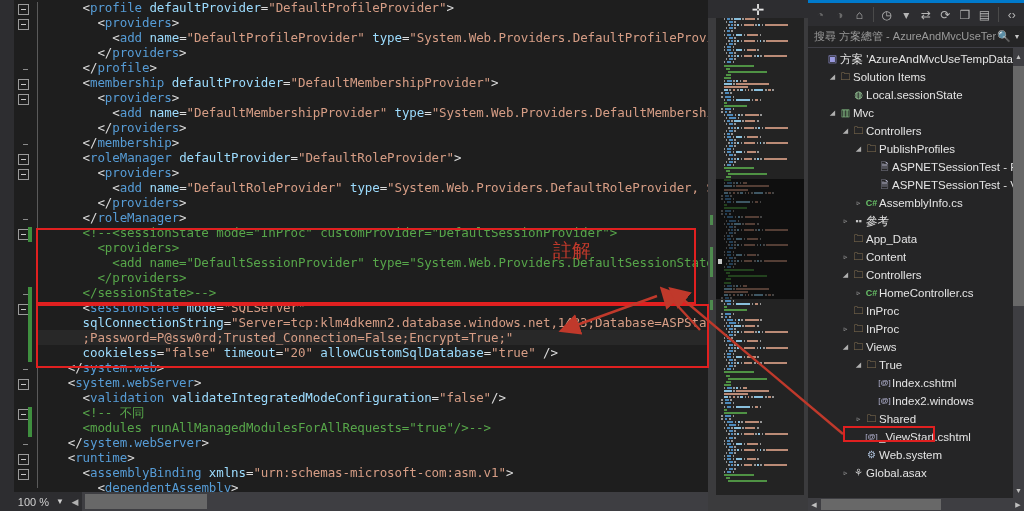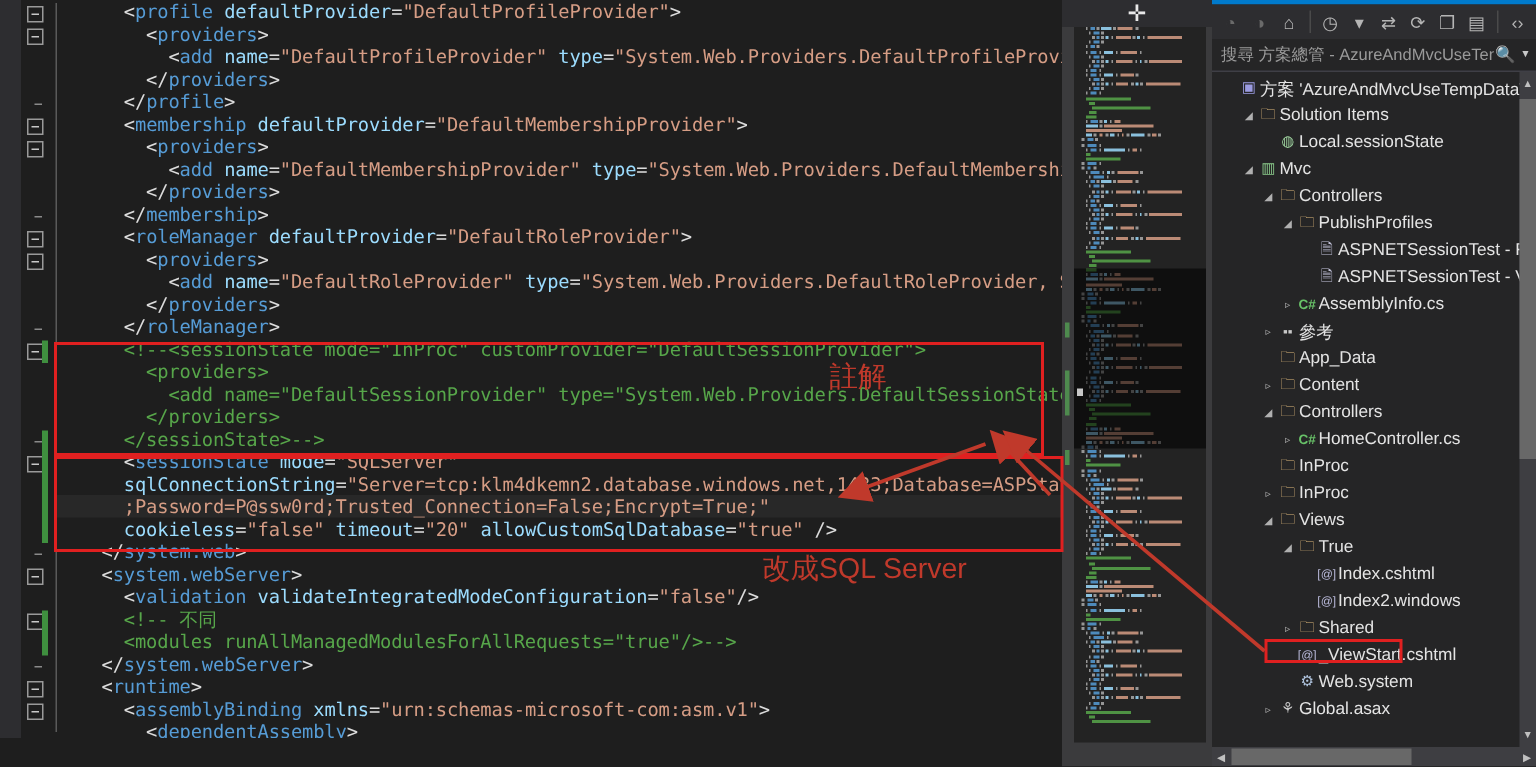--- a/index.html
+++ b/index.html
@@ -221,20 +221,28 @@
         <div class="fold-tick" style="top: 444px;"></div>
       </div>
     <div id="change-bars">
         <div class="change-bar" style="top: 227px; height: 15px;"></div>
         <div class="change-bar" style="top: 287px; height: 75px;"></div>
         <div class="change-bar" style="top: 407px; height: 30px;"></div>
       </div>
     <div class="hl-line" style="top:330px;"></div>
     <div class="code" id="code-lines"><div class="ln">      <span class="t-punc">&lt;</span><span class="t-tag">profile</span><span class="t-punc"> </span><span class="t-attr">defaultProvider</span><span class="t-punc">=</span><span class="t-val">"DefaultProfileProvider"</span><span class="t-punc">&gt;</span></div><div class="ln">        <span class="t-punc">&lt;</span><span class="t-tag">providers</span><span class="t-punc">&gt;</span></div><div class="ln">          <span class="t-punc">&lt;</span><span class="t-tag">add</span><span class="t-punc"> </span><span class="t-attr">name</span><span class="t-punc">=</span><span class="t-val">"DefaultProfileProvider"</span><span class="t-punc"> </span><span class="t-attr">type</span><span class="t-punc">=</span><span class="t-val">"System.Web.Providers.DefaultProfileProvider, System.W</span></div><div class="ln">        <span class="t-punc">&lt;/</span><span class="t-tag">providers</span><span class="t-punc">&gt;</span></div><div class="ln">      <span class="t-punc">&lt;/</span><span class="t-tag">profile</span><span class="t-punc">&gt;</span></div><div class="ln">      <span class="t-punc">&lt;</span><span class="t-tag">membership</span><span class="t-punc"> </span><span class="t-attr">defaultProvider</span><span class="t-punc">=</span><span class="t-val">"DefaultMembershipProvider"</span><span class="t-punc">&gt;</span></div><div class="ln">        <span class="t-punc">&lt;</span><span class="t-tag">providers</span><span class="t-punc">&gt;</span></div><div class="ln">          <span class="t-punc">&lt;</span><span class="t-tag">add</span><span class="t-punc"> </span><span class="t-attr">name</span><span class="t-punc">=</span><span class="t-val">"DefaultMembershipProvider"</span><span class="t-punc"> </span><span class="t-attr">type</span><span class="t-punc">=</span><span class="t-val">"System.Web.Providers.DefaultMembershipProvider, Sy</span></div><div class="ln">        <span class="t-punc">&lt;/</span><span class="t-tag">providers</span><span class="t-punc">&gt;</span></div><div class="ln">      <span class="t-punc">&lt;/</span><span class="t-tag">membership</span><span class="t-punc">&gt;</span></div><div class="ln">      <span class="t-punc">&lt;</span><span class="t-tag">roleManager</span><span class="t-punc"> </span><span class="t-attr">defaultProvider</span><span class="t-punc">=</span><span class="t-val">"DefaultRoleProvider"</span><span class="t-punc">&gt;</span></div><div class="ln">        <span class="t-punc">&lt;</span><span class="t-tag">providers</span><span class="t-punc">&gt;</span></div><div class="ln">          <span class="t-punc">&lt;</span><span class="t-tag">add</span><span class="t-punc"> </span><span class="t-attr">name</span><span class="t-punc">=</span><span class="t-val">"DefaultRoleProvider"</span><span class="t-punc"> </span><span class="t-attr">type</span><span class="t-punc">=</span><span class="t-val">"System.Web.Providers.DefaultRoleProvider, System.Web.Pr</span></div><div class="ln">        <span class="t-punc">&lt;/</span><span class="t-tag">providers</span><span class="t-punc">&gt;</span></div><div class="ln">      <span class="t-punc">&lt;/</span><span class="t-tag">roleManager</span><span class="t-punc">&gt;</span></div><div class="ln">      <span class="t-cmt">&lt;!--&lt;sessionState mode="InProc" customProvider="DefaultSessionProvider"&gt;</span></div><div class="ln">        <span class="t-cmt">&lt;providers&gt;</span></div><div class="ln">          <span class="t-cmt">&lt;add name="DefaultSessionProvider" type="System.Web.Providers.DefaultSessionStateProvider, Sy</span></div><div class="ln">        <span class="t-cmt">&lt;/providers&gt;</span></div><div class="ln">      <span class="t-cmt">&lt;/sessionState&gt;--&gt;</span></div><div class="ln">      <span class="t-punc">&lt;</span><span class="t-tag">sessionState</span><span class="t-punc"> </span><span class="t-attr">mode</span><span class="t-punc">=</span><span class="t-val">"SQLServer"</span></div><div class="ln">      <span class="t-attr">sqlConnectionString</span><span class="t-punc">=</span><span class="t-val">"Server=tcp:klm4dkemn2.database.windows.net,1433;Database=ASPState;User ID=sky</span></div><div class="ln">      <span class="t-val">;Password=P@ssw0rd;Trusted_Connection=False;Encrypt=True;"</span></div><div class="ln">      <span class="t-attr">cookieless</span><span class="t-punc">=</span><span class="t-val">"false"</span><span class="t-punc"> </span><span class="t-attr">timeout</span><span class="t-punc">=</span><span class="t-val">"20"</span><span class="t-punc"> </span><span class="t-attr">allowCustomSqlDatabase</span><span class="t-punc">=</span><span class="t-val">"true"</span><span class="t-punc"> /&gt;</span></div><div class="ln">    <span class="t-punc">&lt;/</span><span class="t-tag">system.web</span><span class="t-punc">&gt;</span></div><div class="ln">    <span class="t-punc">&lt;</span><span class="t-tag">system.webServer</span><span class="t-punc">&gt;</span></div><div class="ln">      <span class="t-punc">&lt;</span><span class="t-tag">validation</span><span class="t-punc"> </span><span class="t-attr">validateIntegratedModeConfiguration</span><span class="t-punc">=</span><span class="t-val">"false"</span><span class="t-punc">/&gt;</span></div><div class="ln">      <span class="t-cmt">&lt;!-- 不同</span></div><div class="ln">      <span class="t-cmt">&lt;modules runAllManagedModulesForAllRequests="true"/&gt;--&gt;</span></div><div class="ln">    <span class="t-punc">&lt;/</span><span class="t-tag">system.webServer</span><span class="t-punc">&gt;</span></div><div class="ln">    <span class="t-punc">&lt;</span><span class="t-tag">runtime</span><span class="t-punc">&gt;</span></div><div class="ln">      <span class="t-punc">&lt;</span><span class="t-tag">assemblyBinding</span><span class="t-punc"> </span><span class="t-attr">xmlns</span><span class="t-punc">=</span><span class="t-val">"urn:schemas-microsoft-com:asm.v1"</span><span class="t-punc">&gt;</span></div><div class="ln">        <span class="t-punc">&lt;</span><span class="t-tag">dependentAssembly</span><span class="t-punc">&gt;</span></div></div>
 
+    <div class="editor-hbar">
+      <div class="zoom-box">100 %</div>
+      <div class="zoom-caret">▼</div>
+      <div class="hbar-arrow">◀</div>
+      <div class="hbar-track">
+        <div class="hbar-thumb"></div>
+      </div>
+    </div>
   </div>
 
   <div class="minimap">
     <div class="minimap-handle">
       <span class="cross">✛</span>
     </div>
     <div class="minimap-canvas" id="minimap-canvas">
         <div class="mm-row" style="left: 7.6px; top: 0px; width: 1.5px; background: rgb(170, 170, 170); opacity: 0.85;"></div>
         <div class="mm-row" style="left: 10.7px; top: 0px; width: 2.94px; background: rgb(86, 156, 214); opacity: 0.85;"></div>
         <div class="mm-row" style="left: 15.24px; top: 0px; width: 1.5px; background: rgb(170, 170, 170); opacity: 0.85;"></div>
@@ -1022,21 +1030,20 @@
       <div style="flex:1"></div>
       <div class="se-harrow">▶</div>
     </div>
   </div>
 
   <div class="anno anno-box" style="left:36px; top:228px; width:660px; height:76px;"></div>
   <div class="anno anno-box" style="left:36px; top:304px; width:673px; height:64px;"></div>
   <div class="anno anno-box" style="left:843px; top:426px; width:92px; height:16px;"></div>
 
   <div class="anno anno-text" style="left:553px; top:238px;">註解</div>
-  <div class="anno anno-text" style="left:508px; top:366px;">改成SQL Server</div>
 
   <svg class="anno-svg">
     <defs>
       <marker id="ah" markerWidth="9" markerHeight="9" refX="7" refY="4.5" orient="auto">
         <path d="M0,0 L9,4.5 L0,9 z" fill="#c0392b"></path>
       </marker>
     </defs>
     <line x1="657" y1="296" x2="563" y2="330" stroke="#c0392b" stroke-width="2.4" marker-end="url(#ah)"></line>
     <line x1="700" y1="330" x2="663" y2="290" stroke="#c0392b" stroke-width="2.4" marker-end="url(#ah)"></line>
     <line x1="843" y1="434" x2="672" y2="290" stroke="#c0392b" stroke-width="2.4" marker-end="url(#ah)"></line>

